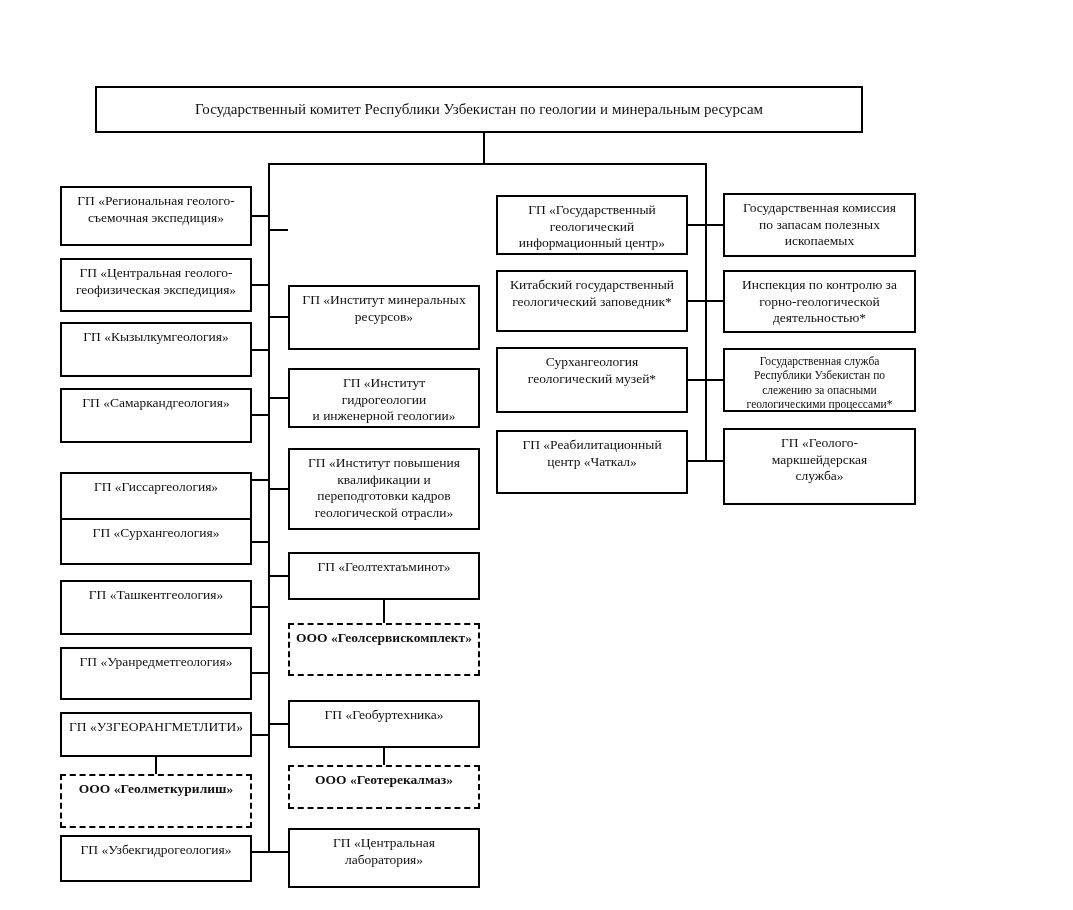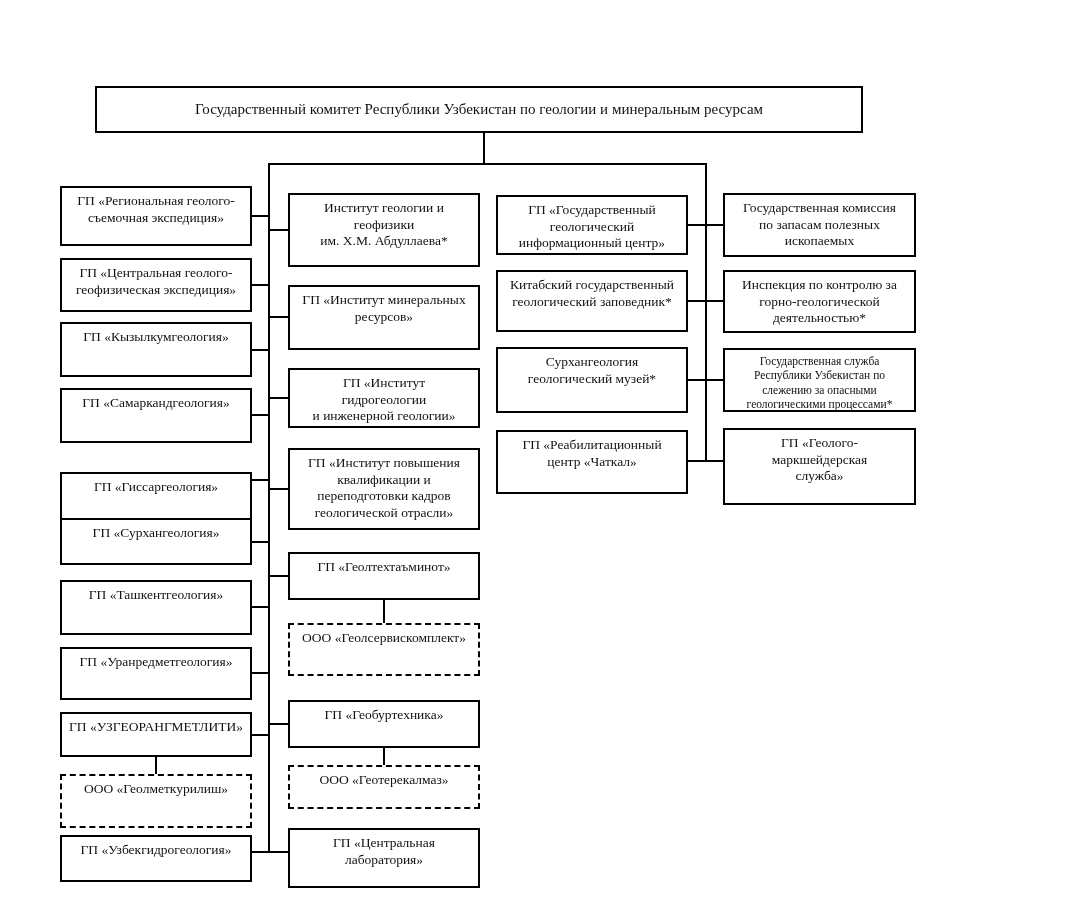--- a/index.html
+++ b/index.html
@@ -7,21 +7,21 @@
     position:relative;width:1073px;height:910px;background:#fff;
     font-family:"Liberation Serif","DejaVu Serif",serif;color:#111;
     overflow:hidden;
   }
   .connectors{position:absolute;left:0;top:0;width:1073px;height:910px;}
   .node{
     position:absolute;box-sizing:border-box;border:2px solid #000;background:#fff;
     text-align:center;font-size:13.5px;line-height:1.24;padding:5px 3px 0 3px;
     white-space:pre-line;z-index:2;
   }
-  .node.dashed{border:2px dashed #000;}
+  .node.dashed{border:2px dashed #000;font-weight:bold;}
   .node.small{font-size:11.5px;line-height:1.26;padding-top:4px;}
   .node.title-node{font-size:15px;padding-top:12px;}
 </style>
 </head>
 <body>
 
 <div class="stage">
 
   <svg class="connectors" width="1073" height="910" viewBox="0 0 1073 910" stroke="#000" stroke-width="2" shape-rendering="crispEdges">
 
@@ -70,23 +70,20 @@
   <div class="node" style="left:60px;top:322px;width:192px;height:55px">ГП «Кызылкумгеология»</div>
   <div class="node" style="left:60px;top:388px;width:192px;height:55px">ГП «Самаркандгеология»</div>
   <div class="node" style="left:60px;top:472px;width:192px;height:54px">ГП «Гиссаргеология»</div>
   <div class="node" style="left:60px;top:518px;width:192px;height:47px">ГП «Сурхангеология»</div>
   <div class="node" style="left:60px;top:580px;width:192px;height:55px">ГП «Ташкентгеология»</div>
   <div class="node" style="left:60px;top:647px;width:192px;height:53px">ГП «Уранредметгеология»</div>
   <div class="node" style="left:60px;top:712px;width:192px;height:45px">ГП «УЗГЕОРАНГМЕТЛИТИ»</div>
   <div class="node dashed" style="left:60px;top:774px;width:192px;height:54px">ООО «Геолметкурилиш»</div>
   <div class="node" style="left:60px;top:835px;width:192px;height:47px">ГП «Узбекгидрогеология»</div>
 
-  <div class="node" style="left:288px;top:193px;width:192px;height:74px">Институт геологии и
-геофизики
-им. Х.М. Абдуллаева*</div>
   <div class="node" style="left:288px;top:285px;width:192px;height:65px">ГП «Институт минеральных
 ресурсов»</div>
   <div class="node" style="left:288px;top:368px;width:192px;height:60px">ГП «Институт
 гидрогеологии
 и инженерной геологии»</div>
   <div class="node" style="left:288px;top:448px;width:192px;height:82px">ГП «Институт повышения
 квалификации и
 переподготовки кадров
 геологической отрасли»</div>
   <div class="node" style="left:288px;top:552px;width:192px;height:48px">ГП «Геолтехтаъминот»</div>

